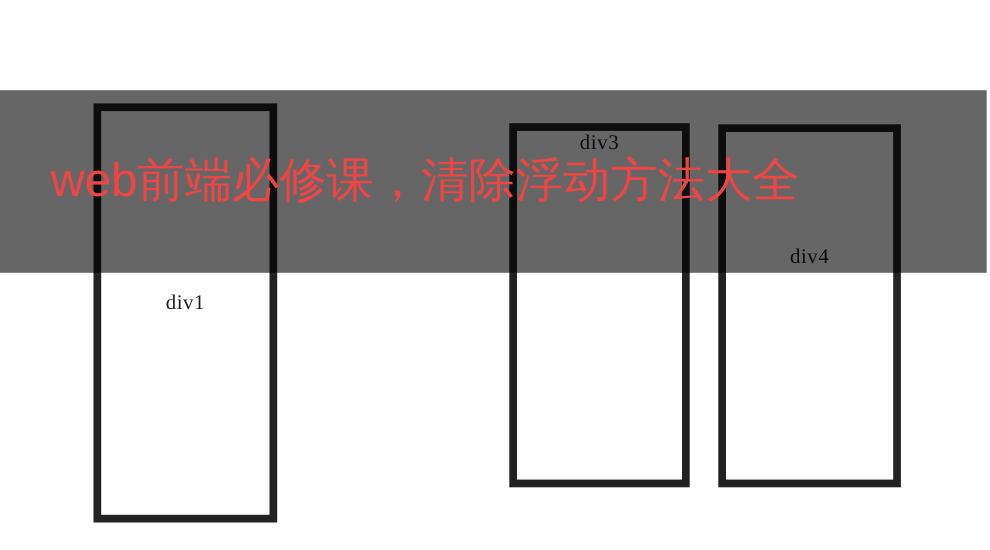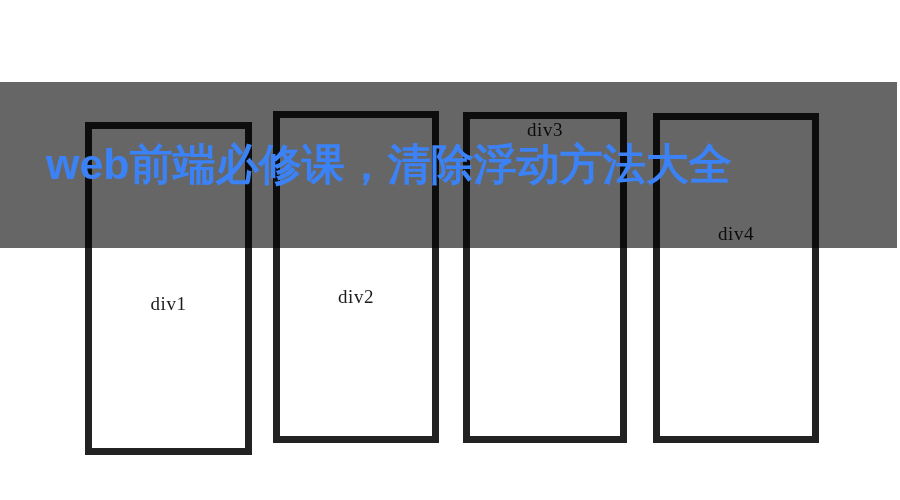--- a/index.html
+++ b/index.html
@@ -31,21 +31,21 @@
     text-align: center;
   }
   .box-label {
     display: block;
     font-family: "Liberation Serif", "DejaVu Serif", serif;
     font-size: 19px;
     color: #1c1c1c;
     letter-spacing: 0.5px;
   }
 
-  #box1 { left: 85px;  top: 122px; width: 167px; height: 333px; }
+  #box1 { left: 85px;  top: 94px; width: 167px; height: 381px; }
   #box2 { left: 273px; top: 111px; width: 166px; height: 332px; }
   #box3 { left: 463px; top: 112px; width: 164px; height: 331px; }
   #box4 { left: 653px; top: 113px; width: 166px; height: 330px; }
 
   #box1 .box-label { margin-top: 164px; }
   #box2 .box-label { margin-top: 168px; }
   #box3 .box-label { }
   #box4 .box-label { margin-top: 103px; }
 
   
@@ -55,41 +55,38 @@
     top: 82px;
     width: 897px;
     height: 166px;
     background: rgba(0, 0, 0, 0.60);
     display: flex;
     align-items: center;
     overflow: hidden;
   }
   #title-text {
     margin-left: 46px;
-    color: #3b82f6;
+    color: #ef4444;
     font-family: "Liberation Sans", "DejaVu Sans", sans-serif;
-    font-weight: bold;
+    font-weight: normal;
     font-size: 43px;
     line-height: 1.1;
     white-space: nowrap;
     letter-spacing: 0px;
   }
 </style>
 </head>
 <body>
 
 <div id="stage">
 
   <div class="box" id="box1">
     <span class="box-label">div1</span>
   </div>
 
-  <div class="box" id="box2">
-    <span class="box-label">div2</span>
-  </div>
 
   <div class="box" id="box3">
     <span class="box-label">div3</span>
   </div>
 
   <div class="box" id="box4">
     <span class="box-label">div4</span>
   </div>
 
   <div id="title-band">

